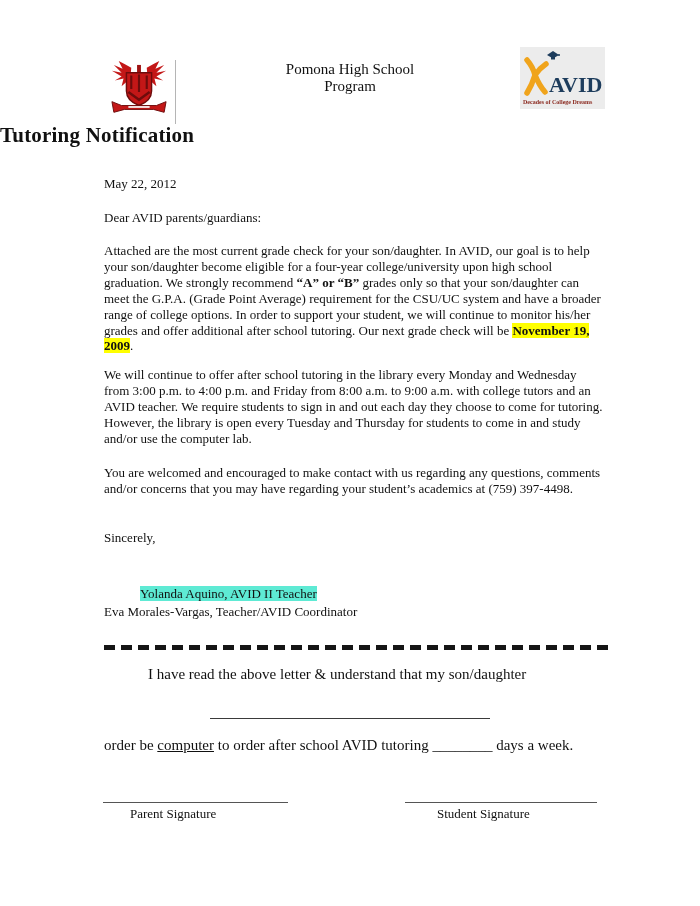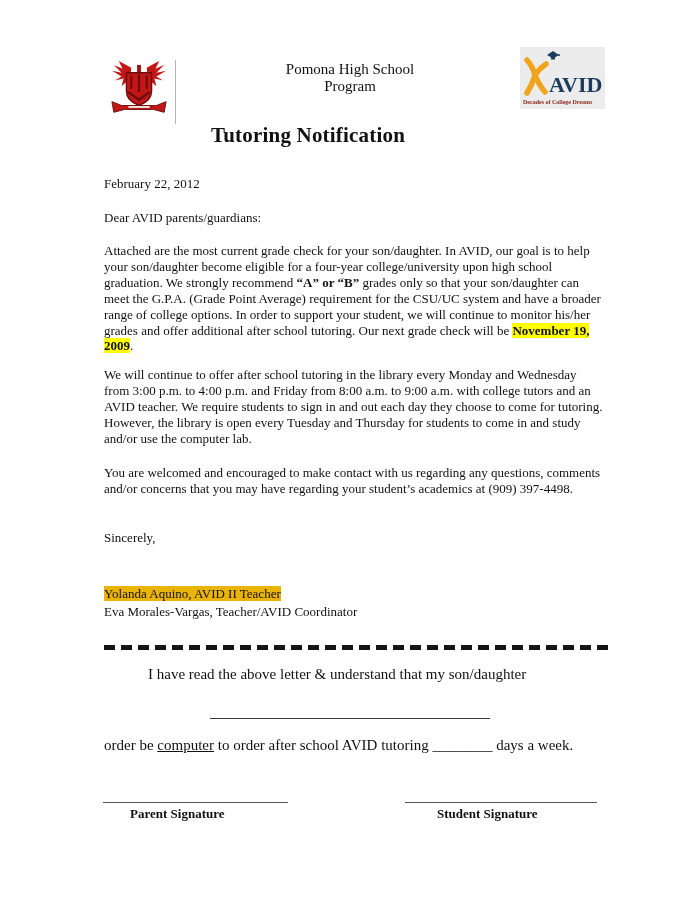--- a/index.html
+++ b/index.html
@@ -9,47 +9,47 @@
   }
   .abs { position:absolute; }
 
   
   .crest-box { left:110px; top:60px; width:58px; height:64px; }
   .head-sep { left:175px; top:60px; width:1px; height:64px; background:#b5b5b5; }
   .head-text { left:150px; top:61px; width:400px; text-align:center;
                font-size:15px; line-height:16.5px; }
   .avid-box { left:520px; top:47px; width:85px; height:78px; }
 
-  .doc-title { left:0; top:123px; width:616px; text-align:center;
+  .doc-title { left:0; top:123px; width:616px; text-align:left;
                font-size:21px; font-weight:bold; letter-spacing:.2px; }
 
   
   .bodytxt { font-size:13px; line-height:15.9px; }
   .date-line { left:104px; top:176px; }
   .salutation { left:104px; top:210px; }
   .para { left:104px; width:500px; }
   .p1 { top:243px; }
   .p2 { top:367px; }
   .p3 { top:465px; }
   .closing { left:104px; top:530px; }
   .signers { left:104px; top:585px; font-size:13px; line-height:17.5px; }
-  .hl { background:#eab308; }
+  .hl { background:#5eead4;margin-left:36px; }
   .hl-date { background:#ffff00; font-weight:bold; }
 
   
   .dash-line { left:104px; top:645px; width:508px; height:5px;
     background:repeating-linear-gradient(to right, #151515 0 11px, transparent 11px 17px); }
   .ack-intro { left:148px; top:666px; font-size:15px; }
   .name-blank { left:210px; top:718px; width:280px; border-top:1px solid #3a3a3a; height:0; }
   .ack-line2 { left:104px; top:737px; width:520px; font-size:15px; }
   .ack-underline { text-decoration:underline; }
   .sig-line { top:802px; border-top:1px solid #555; height:0; }
   .sig-line.parent { left:103px; width:185px; }
   .sig-line.student { left:405px; width:192px; }
-  .sig-label { top:806px; font-size:13px;font-weight:bold; }
+  .sig-label { top:806px; font-size:13px; }
   .sig-label.parent { left:130px; }
   .sig-label.student { left:437px;text-align:right; }
 </style>
 </head>
 <body>
 
 <div class="page">
 
   <div class="abs crest-box">
     <svg width="58" height="64" viewBox="0 0 60 66">
@@ -89,28 +89,28 @@
       <polygon points="27,8 33,4 39,8 33,11.5" fill="#1d3c5c"></polygon>
       <rect x="31" y="9" width="4" height="3.5" fill="#1d3c5c"></rect>
       <circle cx="39" cy="8" r="1" fill="#1d3c5c"></circle>
       <text x="29" y="45" font-family="Liberation Serif, serif" font-weight="bold" font-size="22" fill="#1d3c5c">AVID</text>
       <text x="3" y="57" font-family="Liberation Serif, serif" font-weight="bold" font-size="6" fill="#8b2a20">Decades of College Dreams</text>
     </svg>
   </div>
 
   <div class="abs doc-title">Tutoring Notification</div>
 
-  <div class="abs bodytxt date-line">February 22, 2012</div>
+  <div class="abs bodytxt date-line">May 22, 2012</div>
   <div class="abs bodytxt salutation">Dear AVID parents/guardians:</div>
 
   <div class="abs bodytxt para p1"><span>Attached are the most current grade check for your son/daughter. In AVID, our goal is to help your son/daughter become eligible for a four-year college/university upon high school graduation.  We strongly recommend </span><b>“A” or “B”</b><span> grades only so that your son/daughter can meet the G.P.A. (Grade Point Average) requirement for the CSU/UC system and have a broader range of college options.  In order to support your student, we will continue to monitor his/her grades and offer additional after school tutoring.  Our next grade check will be </span><span class="hl-date">November 19, 2009</span><span>.</span></div>
 
   <div class="abs bodytxt para p2">We will continue to offer after school tutoring in the library every Monday and Wednesday from 3:00 p.m. to 4:00 p.m. and Friday from 8:00 a.m. to 9:00 a.m. with college tutors and an AVID teacher. We require students to sign in and out each day they choose to come for tutoring. However, the library is open every Tuesday and Thursday for students to come in and study and/or use the computer lab.</div>
 
-  <div class="abs bodytxt para p3">You are welcomed and encouraged to make contact with us regarding any questions, comments and/or concerns that you may have regarding your student’s academics at (909) 397-4498.</div>
+  <div class="abs bodytxt para p3">You are welcomed and encouraged to make contact with us regarding any questions, comments and/or concerns that you may have regarding your student’s academics at (759) 397-4498.</div>
 
   <div class="abs bodytxt closing">Sincerely,</div>
 
   <div class="abs signers">
     <div><span class="hl">Yolanda Aquino, AVID II Teacher</span></div>
     <div>Eva Morales-Vargas, Teacher/AVID Coordinator</div>
   </div>
 
   <div class="abs dash-line"></div>
 

